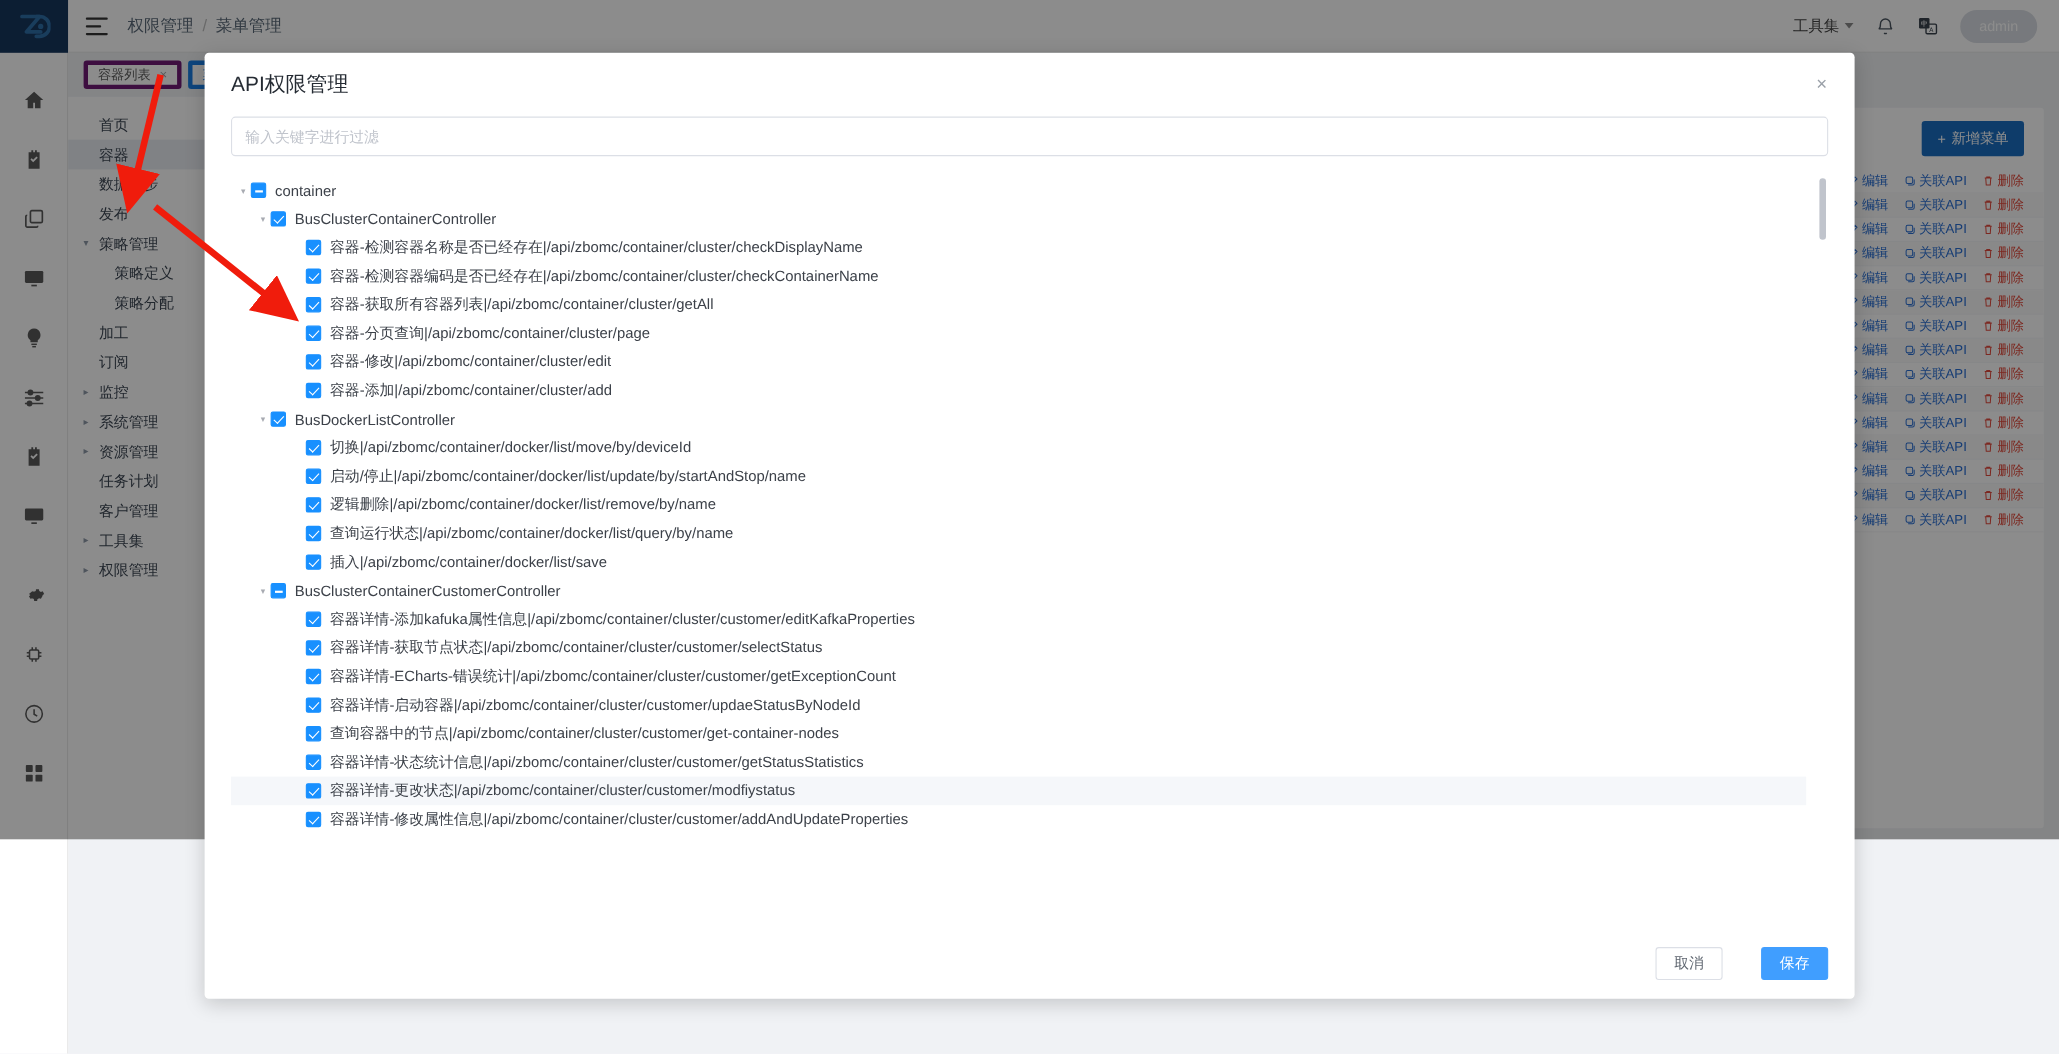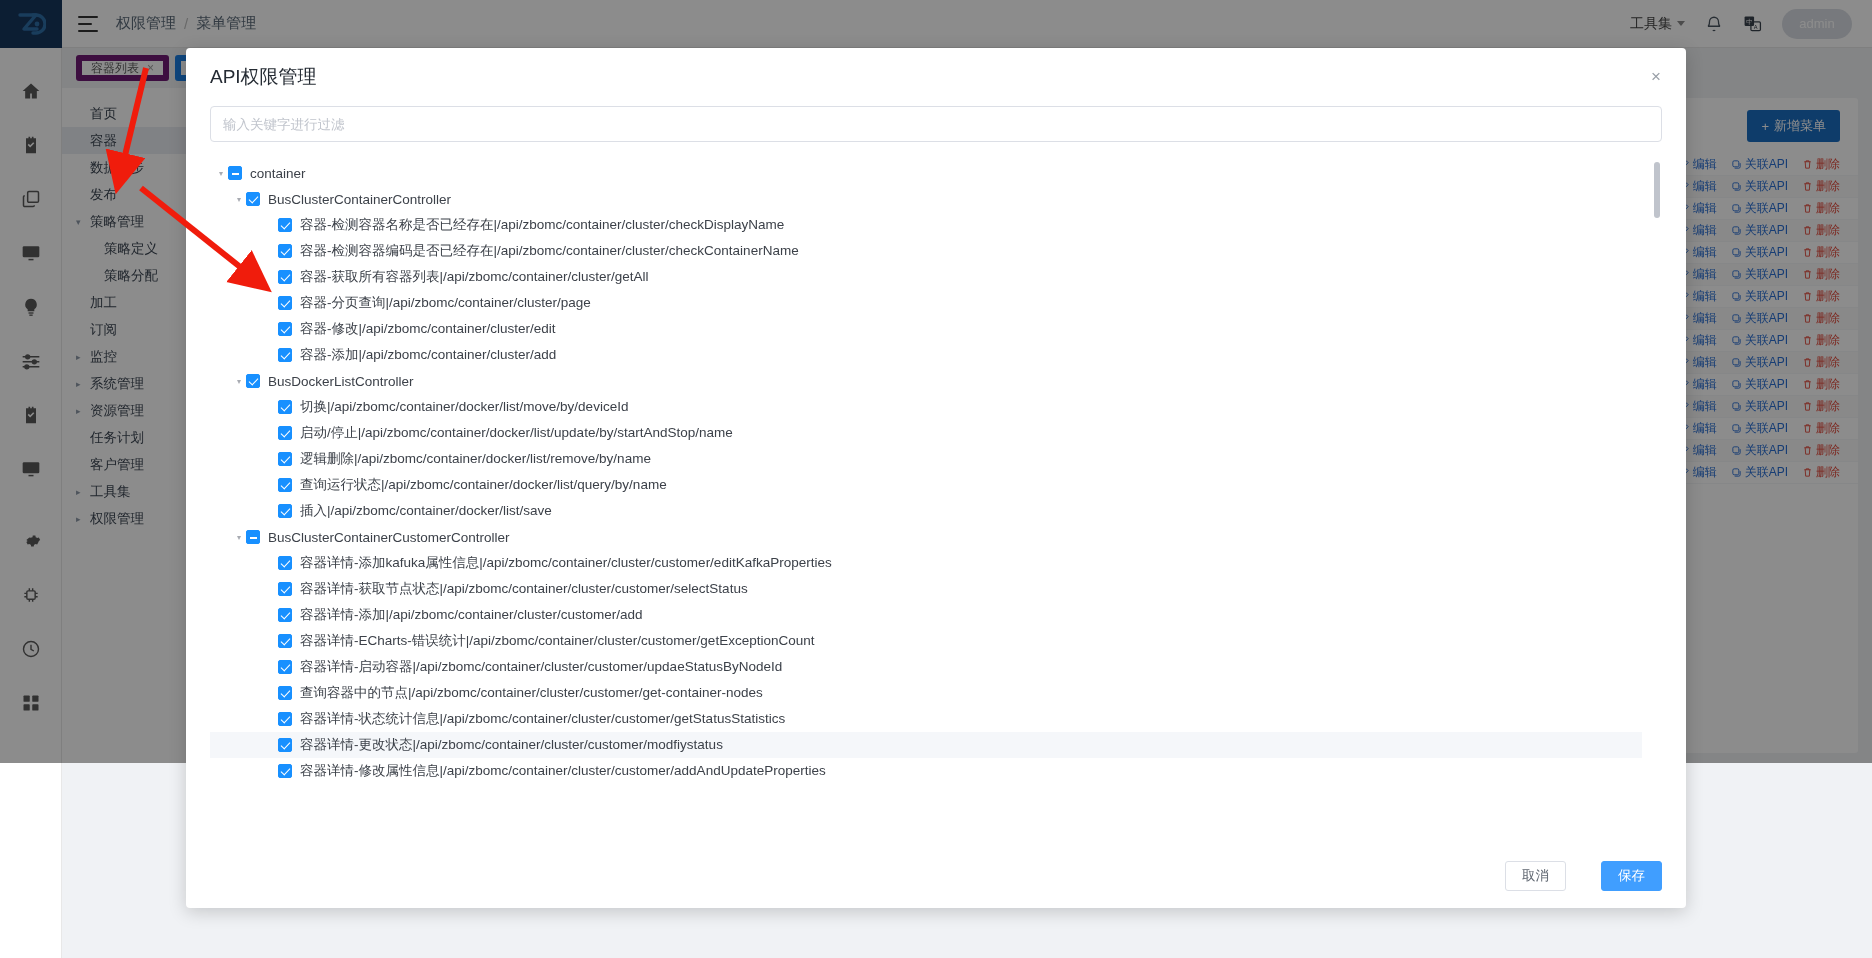--- a/index.html
+++ b/index.html
@@ -53,21 +53,21 @@
     display: flex; align-items: center; justify-content: center;
     font-size: 13px; color: #ffffff; cursor: pointer;
   }
 
   
   .tabstrip {
     position: absolute; left: 62px; top: 48px; right: 0; height: 40px;
     background: #f0f2f5; display: flex; align-items: center; gap: 6px; padding-left: 14px;
   }
   .tab {
-    height: 26px; padding: 0 9px; background: #fff; border: 6px solid #701a75;
+    height: 26px; padding: 0 9px; background: #fff; border: 4px solid #701a75;
     border-radius: 3px; font-size: 12px; color: #5c5c5c;
     display: flex; align-items: center; gap: 8px; cursor: pointer;
   }
   .tab.active { color: #1b7fe3; border-color: #1b7fe3; }
   .tab .x { color: #a0a0a0; font-size: 12px; }
 
   
   .sidebar {
     position: absolute; left: 62px; top: 88px; width: 172px; bottom: 0;
     background: #ffffff; border-right: 1px solid #eceff3; padding-top: 12px;
@@ -800,25 +800,20 @@
               <span>容器详情-添加kafuka属性信息|/api/zbomc/container/cluster/customer/editKafkaProperties</span>
             </div>
             <div class="node lvl2">
               <span class="caret empty"></span>
               <span class="cb check"></span>
               <span>容器详情-获取节点状态|/api/zbomc/container/cluster/customer/selectStatus</span>
             </div>
             <div class="node lvl2">
               <span class="caret empty"></span>
               <span class="cb check"></span>
-              <span>容器详情-添加|/api/zbomc/container/cluster/customer/add</span>
-            </div>
-            <div class="node lvl2">
-              <span class="caret empty"></span>
-              <span class="cb check"></span>
               <span>容器详情-ECharts-错误统计|/api/zbomc/container/cluster/customer/getExceptionCount</span>
             </div>
             <div class="node lvl2">
               <span class="caret empty"></span>
               <span class="cb check"></span>
               <span>容器详情-启动容器|/api/zbomc/container/cluster/customer/updaeStatusByNodeId</span>
             </div>
             <div class="node lvl2">
               <span class="caret empty"></span>
               <span class="cb check"></span>

